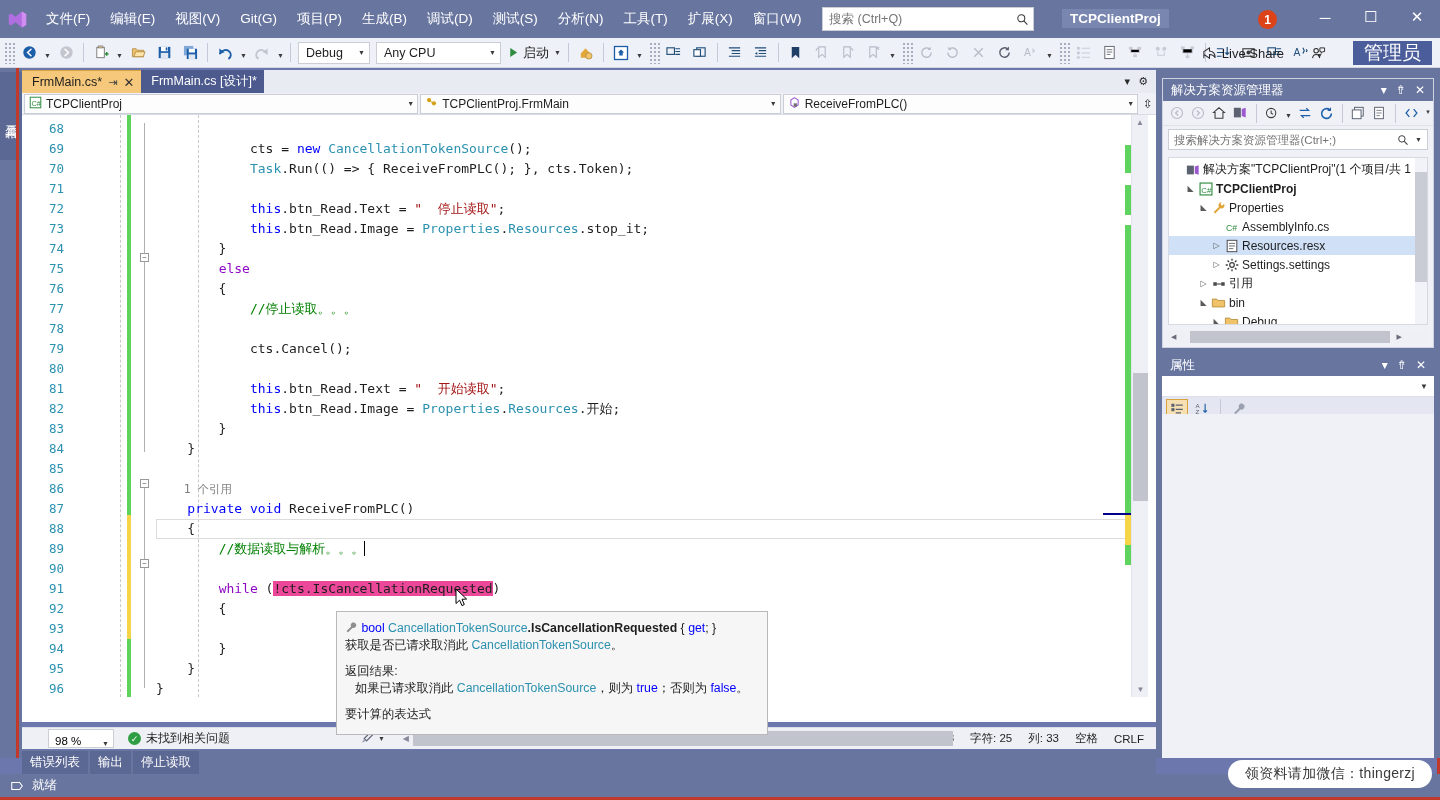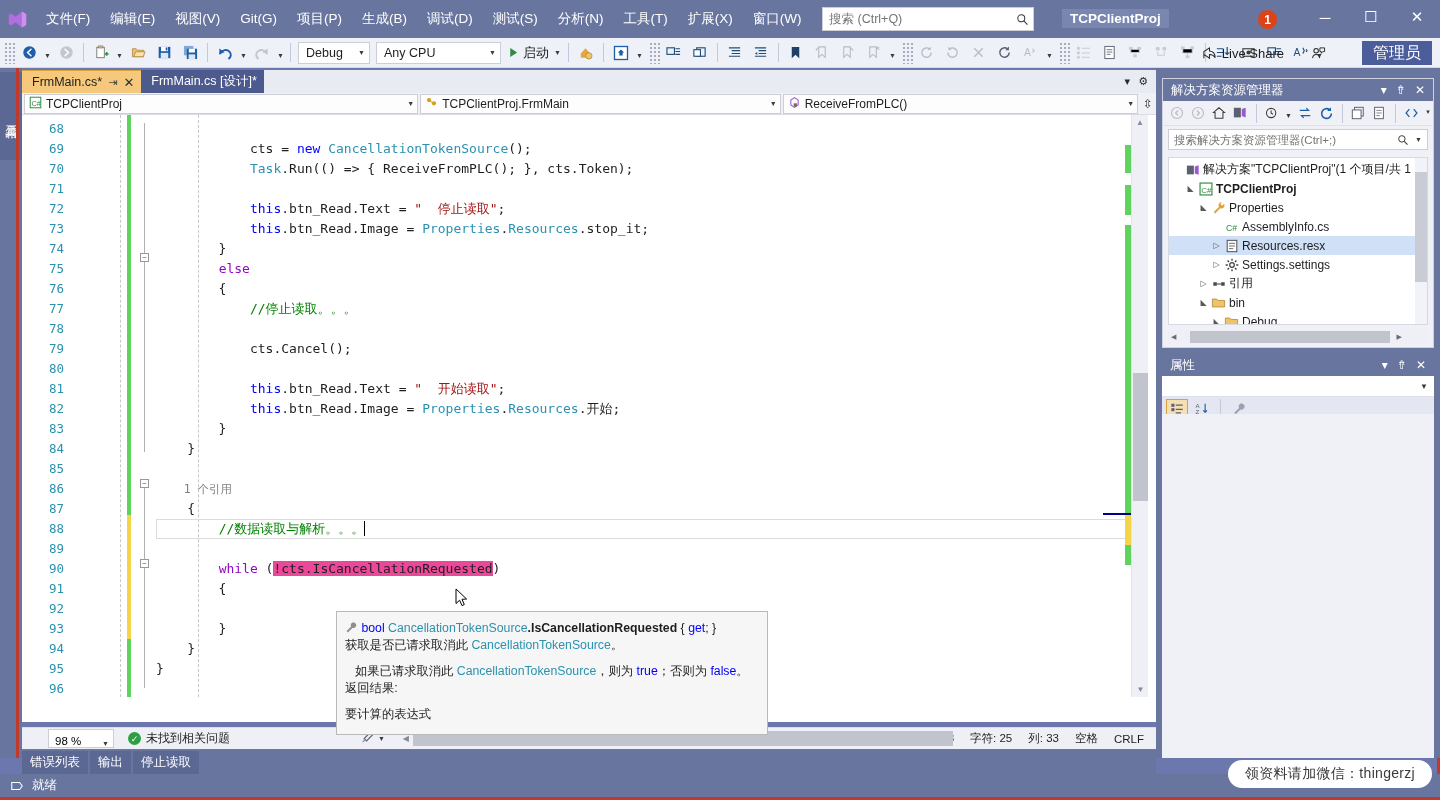--- a/index.html
+++ b/index.html
@@ -98,21 +98,21 @@
   .start-label { font-size: 13px; color:#1f1f1f; margin-left:3px; }
   .live-share {
     position: absolute; right: 150px; top: 3px; height: 24px;
     display: flex; align-items: center; gap: 5px; padding: 0 6px;
     font-size: 13px; color: #1f1f1f;
   }
   .fb-icon { position:absolute; right: 110px; top: 4px; width:24px;height:22px;
     display:flex;align-items:center;justify-content:center;}
   .admin-btn {
     position: absolute; right: 8px; top: 3px; height: 24px;
-    background: #4b5e9b; color: #fff; font-size: 16px;
+    background: #4b5e9b; color: #fff; font-size: 19px;
     display: flex; align-items: center; padding: 8px 11px;
   }
 
   
   .toolbox-strip {
     position: absolute; left: 0; top: 68px; width: 22px; height: 690px;
     background: #68759f;
   }
   .toolbox-tab {
     position: absolute; left: 0; top: 4px; width: 22px; height: 88px;
@@ -780,20 +780,21 @@
           <div class="cline">            <span class="c">//停止读取。。。</span></div>
           <div class="cline"></div>
           <div class="cline">            cts.Cancel();</div>
           <div class="cline"></div>
           <div class="cline">            <span class="k">this</span>.btn_Read.Text = <span class="s">"  开始读取"</span>;</div>
           <div class="cline">            <span class="k">this</span>.btn_Read.Image = <span class="t">Properties</span>.<span class="t">Resources</span>.开始;</div>
           <div class="cline">        }</div>
           <div class="cline">    }</div>
           <div class="cline"></div>
           <div class="cline r" style="font-size: 11.5px;">    1 个引用</div>
+          <div class="cline">    <span class="k">private</span> <span class="k">void</span> ReceiveFromPLC()</div>
           <div class="cline">    {</div>
           <div class="cline">        <span class="c">//数据读取与解析。。。</span><span class="caret"></span></div>
           <div class="cline"></div>
           <div class="cline">        <span class="kc">while</span> (<span class="hl">!cts.IsCancellationRequested</span>)</div>
           <div class="cline">        {</div>
           <div class="cline"></div>
           <div class="cline">        }</div>
           <div class="cline">    }</div>
           <div class="cline">}</div>
         </div>
@@ -822,24 +823,24 @@
         <svg width="13" height="13" viewBox="0 0 16 16" style="vertical-align:-2px;">
           <path d="M10.5 1.5a3.6 3.6 0 0 0-3 5.4L2 12.4l1.6 1.6 5.5-5.5a3.6 3.6 0 0 0 4.4-5z" fill="#8f8f8f"></path>
         </svg>
         <span class="tt-kw">bool</span>
         <span class="tt-blue">CancellationTokenSource</span><span class="tt-bold">.IsCancellationRequested</span><span> { </span><span class="tt-kw">get</span><span>; }</span>
       </div>
       <div class="tt-line">
         <span>获取是否已请求取消此 </span><span class="tt-blue">CancellationTokenSource</span><span>。</span>
       </div>
       <div class="tt-gap"></div>
+      <div class="tt-line">返回结果:</div>
       <div class="tt-line" style="padding-left:10px;">
         <span>如果已请求取消此 </span><span class="tt-blue">CancellationTokenSource</span><span>，则为 </span><span class="tt-kw">true</span><span>；否则为 </span><span class="tt-kw">false</span><span>。</span>
       </div>
-      <div class="tt-line">返回结果:</div>
       <div class="tt-gap"></div>
       <div class="tt-line">要计算的表达式</div>
     </div>
   </div>
 
   <div class="mouse-cursor">
     <svg width="13" height="19" viewBox="0 0 13 19">
       <path d="M1 1 1 15.5 4.6 12.2 7 17.6 9.3 16.5 7 11.3 11.6 11z" fill="#fff" stroke="#000" stroke-width="1"></path>
     </svg>
   </div>

